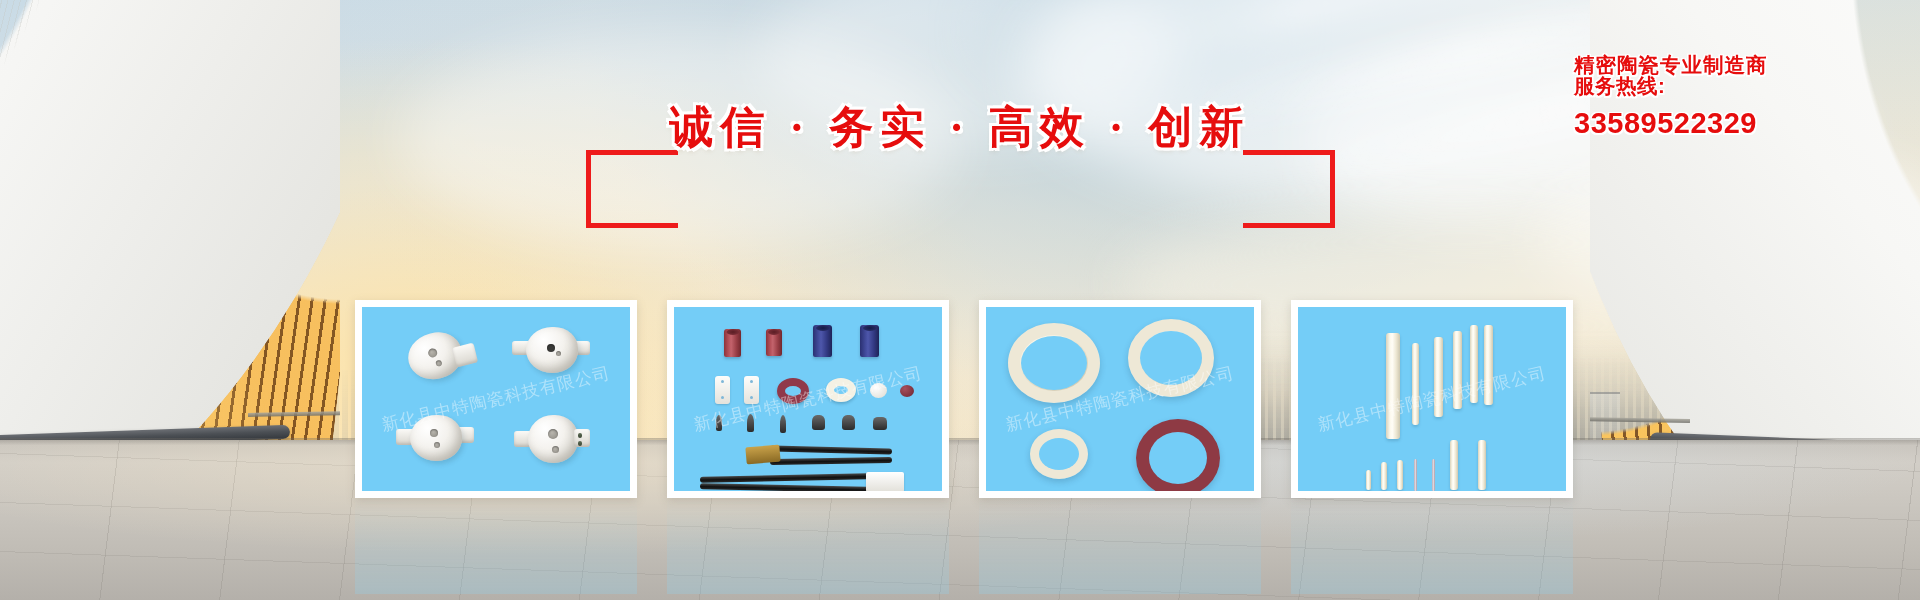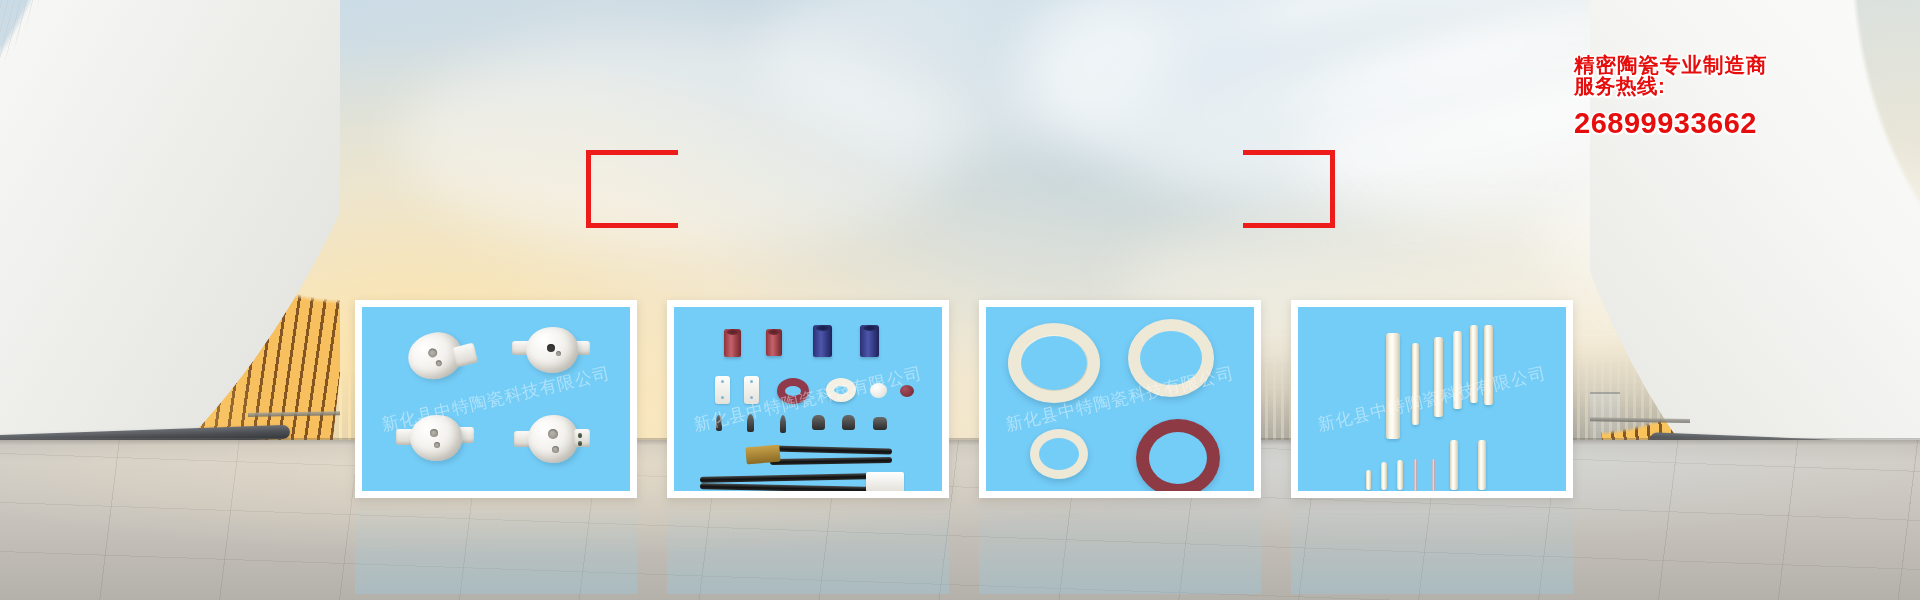--- a/index.html
+++ b/index.html
@@ -448,26 +448,27 @@
   </div>
 
   <div class="floor"></div>
   <div class="tile-lines"></div>
   <div class="floor-sheen"></div>
   <div class="floor-top-edge"></div>
 
   <div class="slogan-wrap">
     <div class="bracket bracket-left"></div>
     <div class="bracket bracket-right"></div>
+    <div class="slogan-cn">诚信 · 务实 · 高效 · 创新</div>
   </div>
 
   <div class="contact">
     <div class="contact-title">精密陶瓷专业制造商</div>
     <div class="contact-label">服务热线:</div>
-    <div class="contact-phone">26899933662</div>
+    <div class="contact-phone">33589522329</div>
   </div>
 
   <div class="panels">
 
     <div class="panel">
       <div class="panel-inner">
         <div class="wm">新化县中特陶瓷科技有限公司</div>
 
         <div class="pc holder" style="left:46px; top:26px; width:54px; height:46px; transform:rotate(-14deg);">
           <div class="holder-hole" style="left:21px; top:15px; width:9px; height:9px;"></div>

